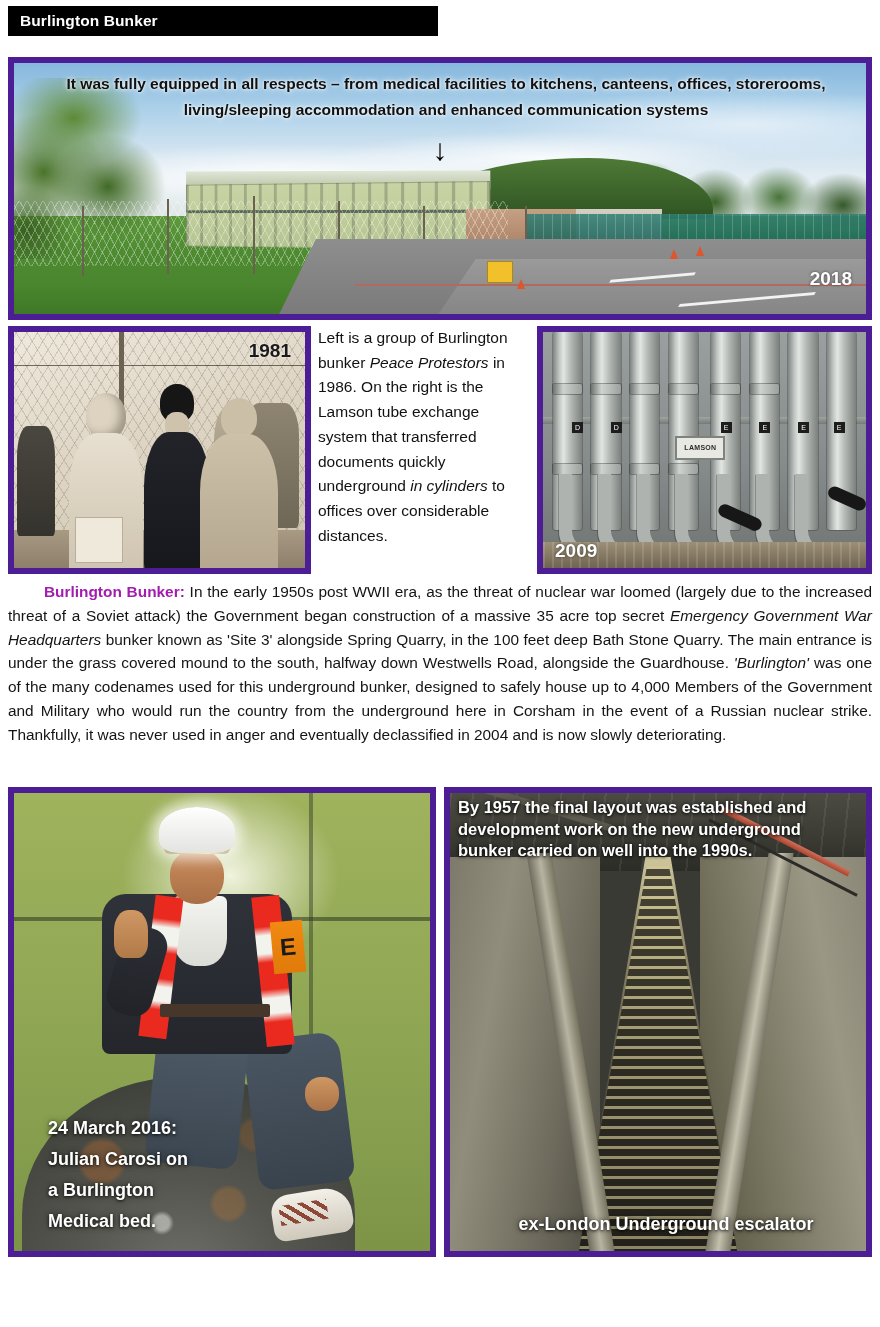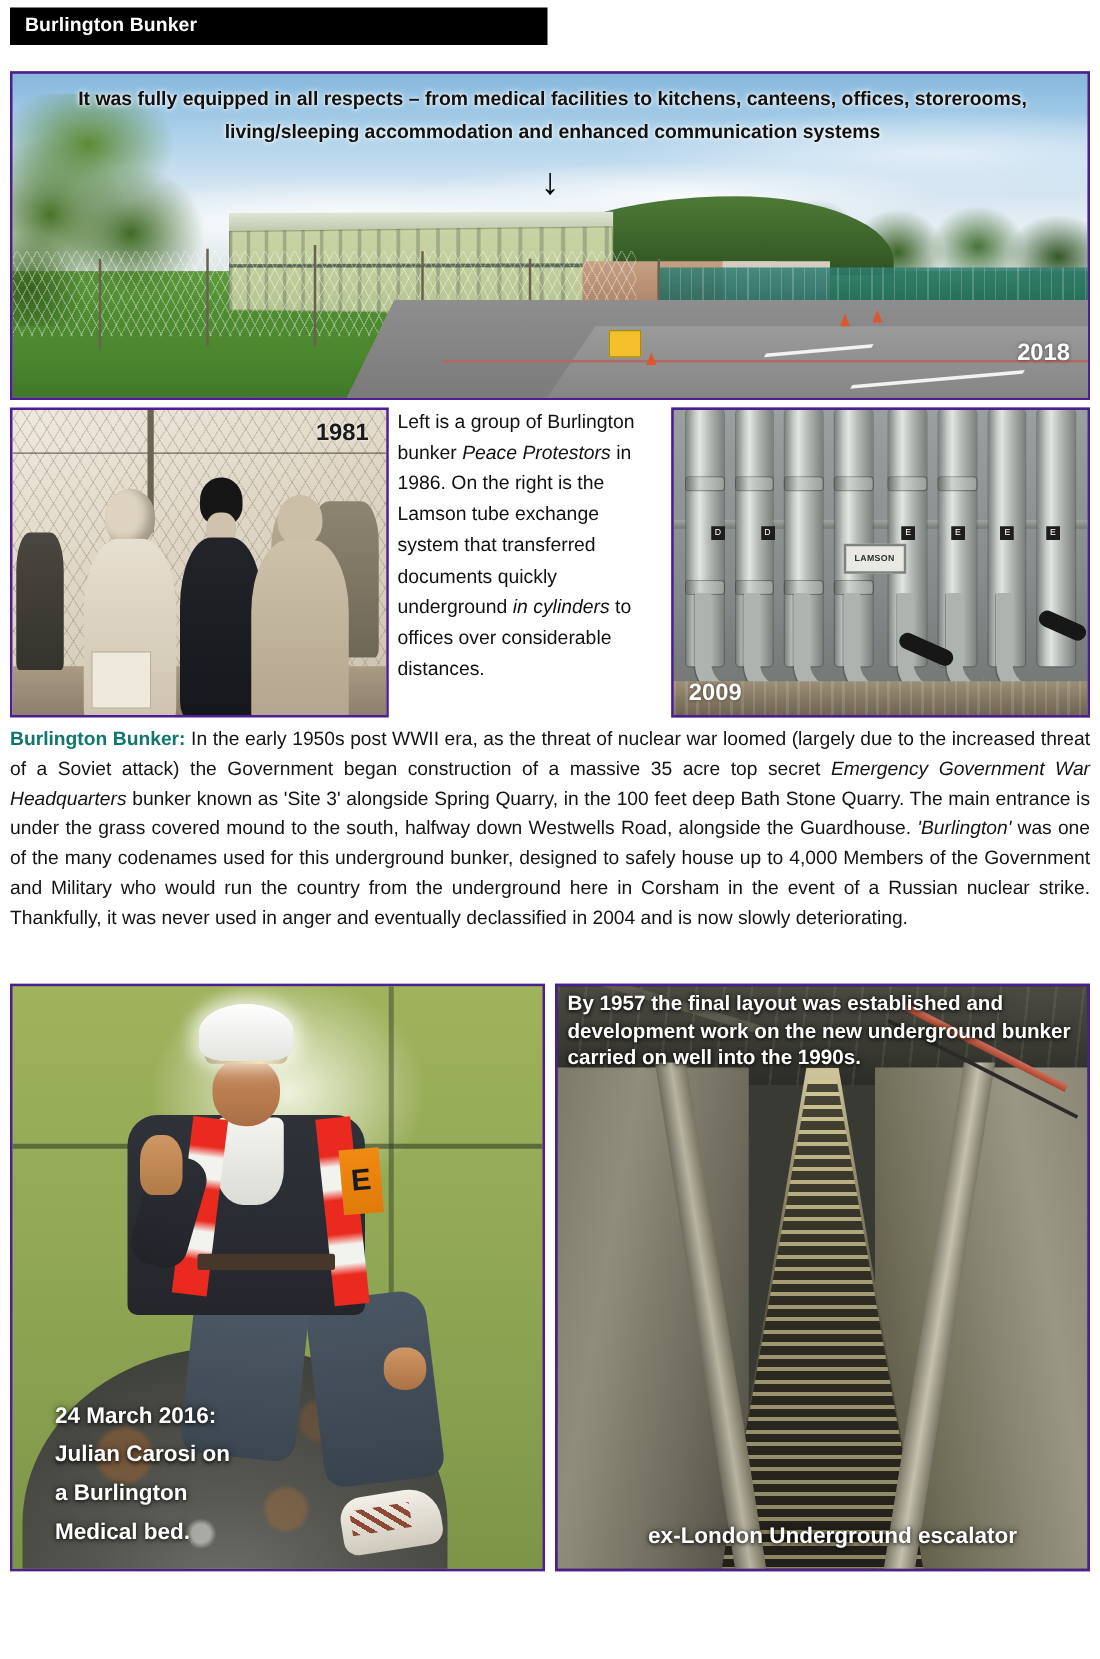--- a/index.html
+++ b/index.html
@@ -14,21 +14,21 @@
   
   .titlebar{
     position:absolute;left:8px;top:6px;width:430px;height:30px;
     background:#000;color:#fff;
     display:flex;align-items:center;
     padding-left:12px;box-sizing:border-box;
     font-weight:bold;font-size:15.5px;letter-spacing:.1px;
   }
 
   
-  .photo{position:absolute;overflow:hidden;background:#888;border:2px solid #4c1d95;box-sizing:border-box;padding-left:16px;}
+  .photo{position:absolute;overflow:hidden;background:#888;border:6px solid #4c1d95;box-sizing:border-box;padding-left:16px;}
   .photo .ph-inner{position:absolute;inset:0;}
 
   
   #hero{left:8px;top:57px;width:864px;height:263px;}
   #hero .sky{
     position:absolute;left:0;top:0;width:100%;height:61%;
     background:
       radial-gradient(ellipse 50% 35% at 32% 74%, rgba(255,255,255,.95), rgba(255,255,255,0) 60%),
       radial-gradient(ellipse 40% 28% at 62% 62%, rgba(255,255,255,.85), rgba(255,255,255,0) 62%),
       radial-gradient(ellipse 46% 34% at 86% 40%, rgba(235,243,250,.8), rgba(255,255,255,0) 65%),
@@ -212,21 +212,21 @@
   }
   #lamson .floor{position:absolute;left:0;bottom:0;width:100%;height:11%;background:linear-gradient(180deg,#9d8f77,#6e6450);}
   #lamson .floor:before{content:"";position:absolute;inset:0;background:repeating-linear-gradient(90deg,rgba(255,255,255,.12) 0 2px,transparent 2px 9px);}
   #lamson .black{position:absolute;height:13px;background:#171717;border-radius:7px;}
 
   
   #para{
     position:absolute;left:8px;top:580px;width:864px;height:196px;
     font-size:15.4px;line-height:23.8px;color:#141414;text-align:justify;
   }
-  #para .lead{color:#0f766e;font-weight:bold;}
+  #para .lead{color:#a21caf;font-weight:bold;margin-left:36px;}
   #para .it{font-style:italic;}
 
   
   #carosi{left:8px;top:787px;width:428px;height:470px;background:#7f9a4e;}
   #carosi .bg{
     position:absolute;inset:0;
     background:
       radial-gradient(ellipse 42% 32% at 52% 18%, rgba(255,255,245,.85), rgba(255,255,245,0) 62%),
       linear-gradient(180deg,#9fb25c 0%,#93a956 40%,#869e4e 75%,#7d9447 100%);
   }

